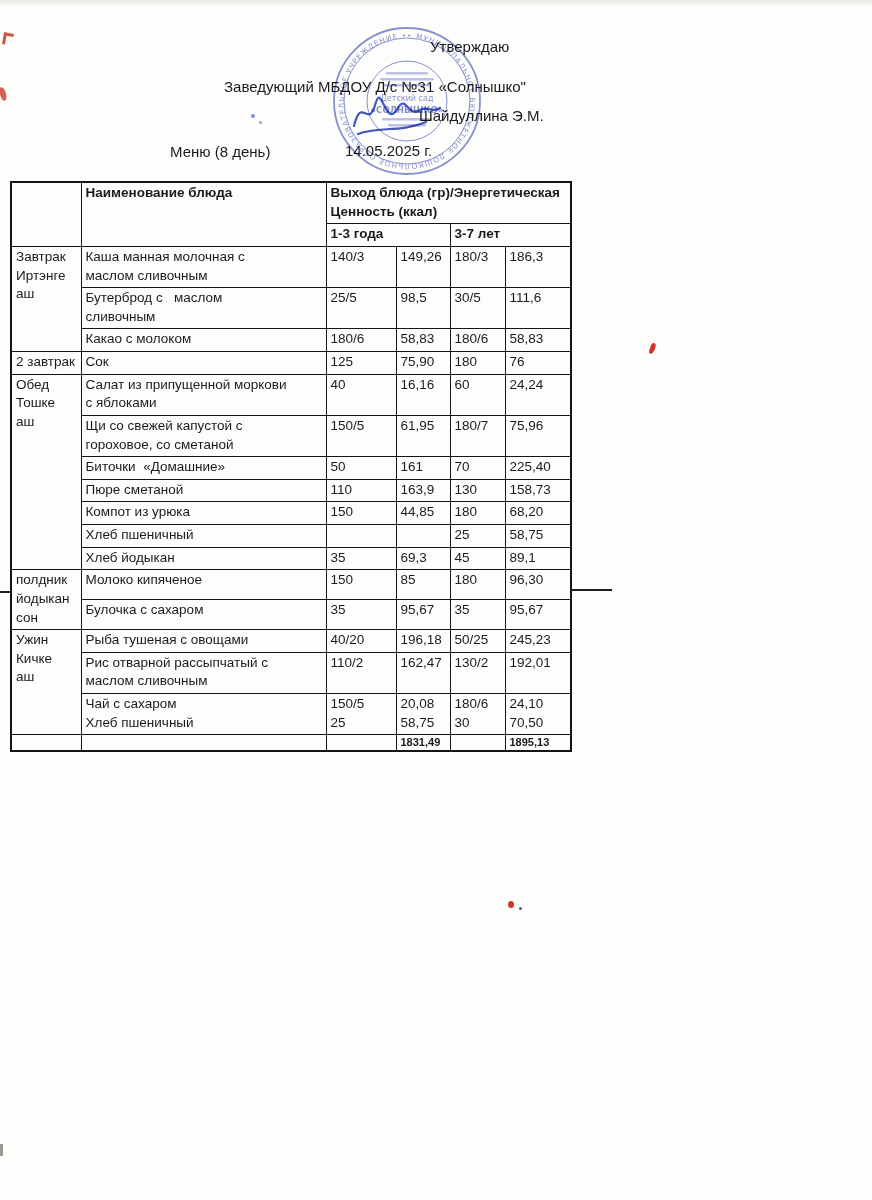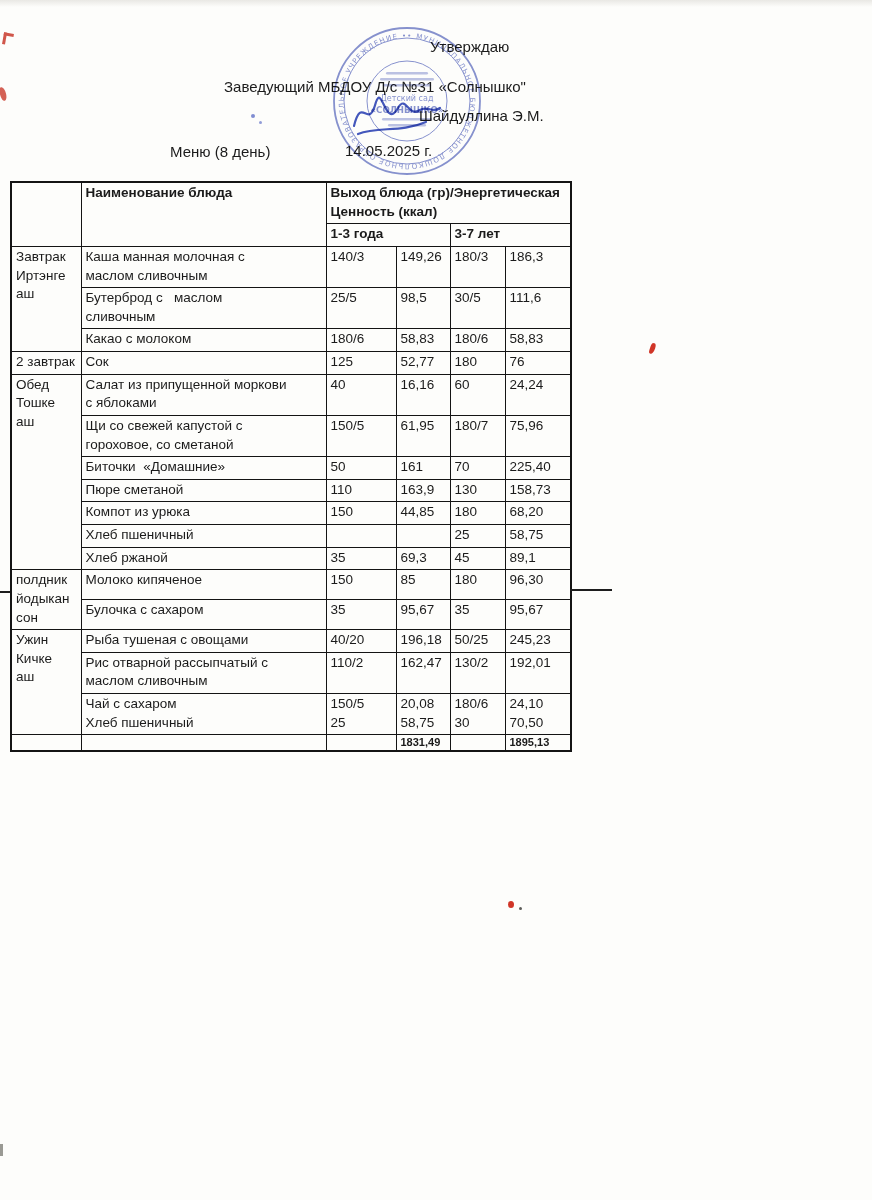--- a/index.html
+++ b/index.html
@@ -140,21 +140,21 @@
         <td>180/6</td>
         <td>58,83</td>
         <td>180/6</td>
         <td>58,83</td>
       </tr>
 
       <tr>
         <td class="meal meal-sm">2 завтрак</td>
         <td>Сок</td>
         <td>125</td>
-        <td>52,77</td>
+        <td>75,90</td>
         <td>180</td>
         <td>76</td>
       </tr>
 
       <tr>
         <td rowspan="7" class="meal">Обед
 Тошке
 аш</td>
         <td class="pre">Салат из припущенной моркови
 с яблоками</td>
@@ -193,21 +193,21 @@
         <td>68,20</td>
       </tr>
       <tr>
         <td>Хлеб пшеничный</td>
         <td></td>
         <td></td>
         <td>25</td>
         <td>58,75</td>
       </tr>
       <tr>
-        <td>Хлеб ржаной</td>
+        <td>Хлеб йодыкан</td>
         <td>35</td>
         <td>69,3</td>
         <td>45</td>
         <td>89,1</td>
       </tr>
 
       <tr>
         <td rowspan="2" class="meal meal-sm">полдник
 йодыкан
 сон</td>

